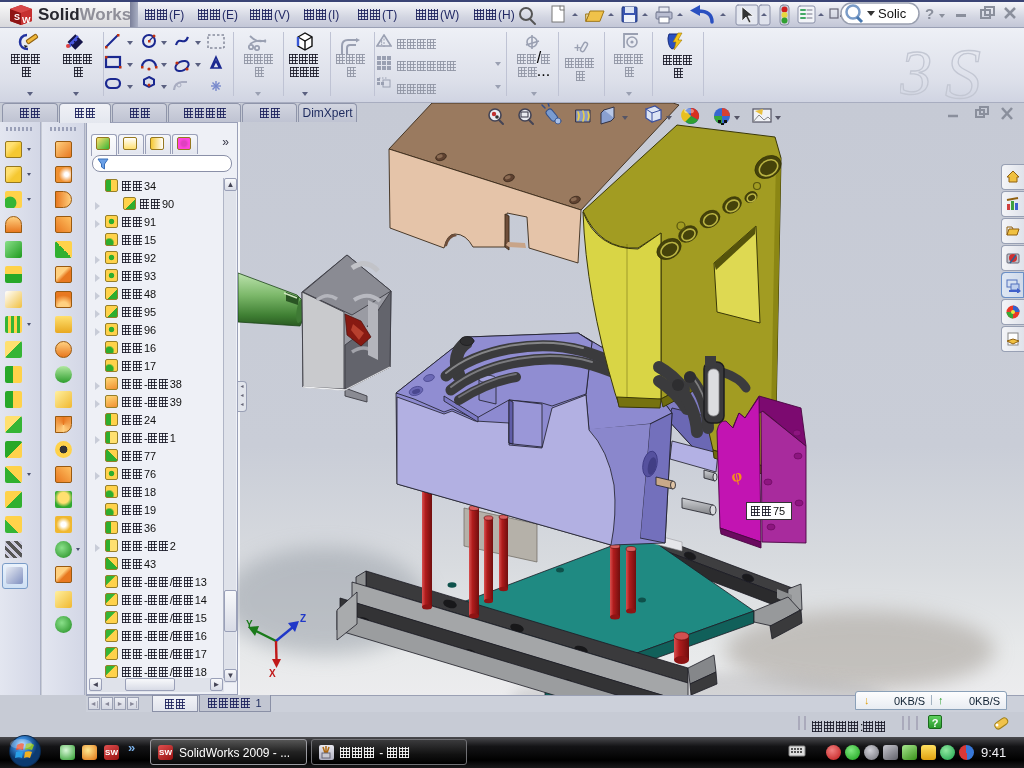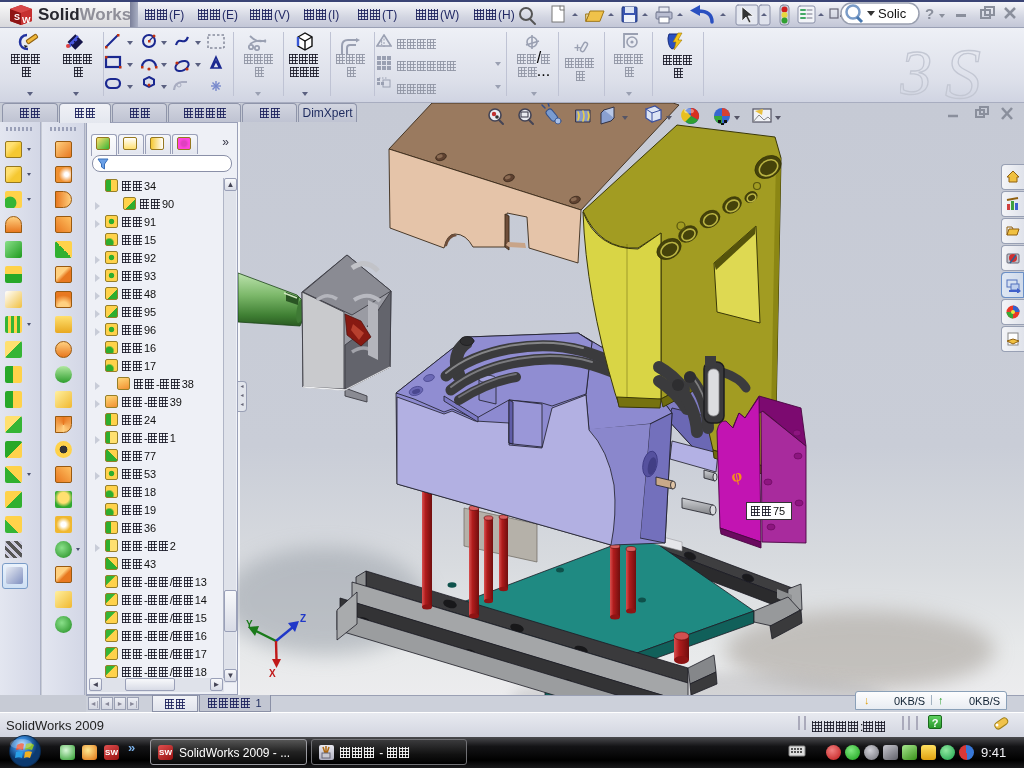--- a/index.html
+++ b/index.html
@@ -342,29 +342,29 @@
       <div class="trow" style="left:18px;top:146px"><span class="tico" style="background:radial-gradient(circle,#2eae2e 30%,#ffd24a 40%)"></span><i class="z zd zt"></i><i class="z zd zt"></i><span class="num">93</span></div>
       <div class="exp" style="left:8px;top:169px"></div>
       <div class="trow" style="left:18px;top:164px"><span class="tico" style="background:linear-gradient(135deg,#ffd24a 55%,#2eae2e 55%)"></span><i class="z zd zt"></i><i class="z zd zt"></i><span class="num">48</span></div>
       <div class="exp" style="left:8px;top:187px"></div>
       <div class="trow" style="left:18px;top:182px"><span class="tico" style="background:linear-gradient(135deg,#ffd24a 55%,#2eae2e 55%)"></span><i class="z zd zt"></i><i class="z zd zt"></i><span class="num">95</span></div>
       <div class="exp" style="left:8px;top:205px"></div>
       <div class="trow" style="left:18px;top:200px"><span class="tico" style="background:radial-gradient(circle,#2eae2e 30%,#ffd24a 40%)"></span><i class="z zd zt"></i><i class="z zd zt"></i><span class="num">96</span></div>
       <div class="trow" style="left:18px;top:218px"><span class="tico" style="background:radial-gradient(circle at 30% 80%,#2eae2e 30%,#ffd24a 45%)"></span><i class="z zd zt"></i><i class="z zd zt"></i><span class="num">16</span></div>
       <div class="trow" style="left:18px;top:236px"><span class="tico" style="background:radial-gradient(circle at 30% 80%,#2eae2e 30%,#ffd24a 45%)"></span><i class="z zd zt"></i><i class="z zd zt"></i><span class="num">17</span></div>
       <div class="exp" style="left:8px;top:259px"></div>
-      <div class="trow" style="left:30px;top:254px"><span class="tico" style="background:linear-gradient(160deg,#ffd878,#f09030)"></span><i class="z zd zt"></i><i class="z zd zt"></i><span class="num">-</span><i class="z zd zt"></i><i class="z zd zt"></i><span class="num">38</span></div>
+      <div class="trow" style="left:18px;top:254px"><span class="tico" style="background:linear-gradient(160deg,#ffd878,#f09030)"></span><i class="z zd zt"></i><i class="z zd zt"></i><span class="num">-</span><i class="z zd zt"></i><i class="z zd zt"></i><span class="num">38</span></div>
       <div class="exp" style="left:8px;top:277px"></div>
       <div class="trow" style="left:18px;top:272px"><span class="tico" style="background:linear-gradient(160deg,#ffd878,#f09030)"></span><i class="z zd zt"></i><i class="z zd zt"></i><span class="num">-</span><i class="z zd zt"></i><i class="z zd zt"></i><span class="num">39</span></div>
       <div class="trow" style="left:18px;top:290px"><span class="tico" style="background:linear-gradient(90deg,#2eae2e 45%,#ffd24a 50%)"></span><i class="z zd zt"></i><i class="z zd zt"></i><span class="num">24</span></div>
       <div class="exp" style="left:8px;top:313px"></div>
       <div class="trow" style="left:18px;top:308px"><span class="tico" style="background:linear-gradient(90deg,#2eae2e 35%,#ffe070 40%)"></span><i class="z zd zt"></i><i class="z zd zt"></i><span class="num">-</span><i class="z zd zt"></i><i class="z zd zt"></i><span class="num">1</span></div>
       <div class="trow" style="left:18px;top:326px"><span class="tico" style="background:linear-gradient(45deg,#2eae2e 55%,#ffd24a 55%)"></span><i class="z zd zt"></i><i class="z zd zt"></i><span class="num">77</span></div>
       <div class="exp" style="left:8px;top:349px"></div>
-      <div class="trow" style="left:18px;top:344px"><span class="tico" style="background:radial-gradient(circle,#2eae2e 30%,#ffd24a 40%)"></span><i class="z zd zt"></i><i class="z zd zt"></i><span class="num">53</span></div>
+      <div class="trow" style="left:18px;top:344px"><span class="tico" style="background:radial-gradient(circle,#2eae2e 30%,#ffd24a 40%)"></span><i class="z zd zt"></i><i class="z zd zt"></i><span class="num">76</span></div>
       <div class="trow" style="left:18px;top:362px"><span class="tico" style="background:radial-gradient(circle at 30% 80%,#2eae2e 30%,#ffd24a 45%)"></span><i class="z zd zt"></i><i class="z zd zt"></i><span class="num">18</span></div>
       <div class="trow" style="left:18px;top:380px"><span class="tico" style="background:radial-gradient(circle at 30% 80%,#2eae2e 30%,#ffd24a 45%)"></span><i class="z zd zt"></i><i class="z zd zt"></i><span class="num">19</span></div>
       <div class="trow" style="left:18px;top:398px"><span class="tico" style="background:linear-gradient(90deg,#2eae2e 45%,#ffd24a 50%)"></span><i class="z zd zt"></i><i class="z zd zt"></i><span class="num">36</span></div>
       <div class="exp" style="left:8px;top:421px"></div>
       <div class="trow" style="left:18px;top:416px"><span class="tico" style="background:linear-gradient(90deg,#2eae2e 35%,#ffe070 40%)"></span><i class="z zd zt"></i><i class="z zd zt"></i><span class="num">-</span><i class="z zd zt"></i><i class="z zd zt"></i><span class="num">2</span></div>
       <div class="trow" style="left:18px;top:434px"><span class="tico" style="background:linear-gradient(45deg,#2eae2e 55%,#ffd24a 55%)"></span><i class="z zd zt"></i><i class="z zd zt"></i><span class="num">43</span></div>
       <div class="trow" style="left:18px;top:452px"><span class="tico" style="background:linear-gradient(135deg,#35b535 40%,#ffd24a 45%)"></span><i class="z zd zt"></i><i class="z zd zt"></i><span class="num">-</span><i class="z zd zt"></i><i class="z zd zt"></i><span class="num">/</span><i class="z zd zt"></i><i class="z zd zt"></i><span class="num">13</span></div>
       <div class="trow" style="left:18px;top:470px"><span class="tico" style="background:linear-gradient(135deg,#35b535 40%,#ffd24a 45%)"></span><i class="z zd zt"></i><i class="z zd zt"></i><span class="num">-</span><i class="z zd zt"></i><i class="z zd zt"></i><span class="num">/</span><i class="z zd zt"></i><i class="z zd zt"></i><span class="num">14</span></div>
       <div class="trow" style="left:18px;top:488px"><span class="tico" style="background:linear-gradient(135deg,#35b535 40%,#ffd24a 45%)"></span><i class="z zd zt"></i><i class="z zd zt"></i><span class="num">-</span><i class="z zd zt"></i><i class="z zd zt"></i><span class="num">/</span><i class="z zd zt"></i><i class="z zd zt"></i><span class="num">15</span></div>
       <div class="trow" style="left:18px;top:506px"><span class="tico" style="background:linear-gradient(135deg,#35b535 40%,#ffd24a 45%)"></span><i class="z zd zt"></i><i class="z zd zt"></i><span class="num">-</span><i class="z zd zt"></i><i class="z zd zt"></i><span class="num">/</span><i class="z zd zt"></i><i class="z zd zt"></i><span class="num">16</span></div>
@@ -381,23 +381,20 @@
         <div class="sbtn" style="left:121px;top:0">►</div>
       </div>
     </div>
     <div id="mtabs" class="ab"></div>
     <div class="ab" style="left:88px;top:697px;width:12px;height:13px;border:1px solid #9aa0b4;background:linear-gradient(#eceef4,#d4d7e2);font-size:7px;color:#889;text-align:center;line-height:12px">◄|</div>
     <div class="ab" style="left:101px;top:697px;width:12px;height:13px;border:1px solid #9aa0b4;background:linear-gradient(#eceef4,#d4d7e2);font-size:7px;color:#889;text-align:center;line-height:12px">◄</div>
     <div class="ab" style="left:114px;top:697px;width:12px;height:13px;border:1px solid #9aa0b4;background:linear-gradient(#eceef4,#d4d7e2);font-size:7px;color:#889;text-align:center;line-height:12px">►</div>
     <div class="ab" style="left:127px;top:697px;width:12px;height:13px;border:1px solid #9aa0b4;background:linear-gradient(#eceef4,#d4d7e2);font-size:7px;color:#889;text-align:center;line-height:12px">►|</div>
     <div class="mtab" style="left:152px;width:46px;background:linear-gradient(#f2f3f7,#e0e3ec);border-top:1px solid #8a90a6"><i class="z zn zt"></i><i class="z zn zt"></i></div>
     <div class="mtab" style="left:199px;width:72px;background:#c2c6d2"><i class="z zn zt"></i><i class="z zn zt"></i><i class="z zn zt"></i><i class="z zn zt"></i> <span style="font-size:11px">1</span></div>
-    <div id="sbar" class="ab">
-      <span style="position:absolute;left:6px;top:5px">SolidWorks 2009</span>
-    </div>
     <div class="ab" style="left:798px;top:716px;width:2px;height:14px;background:#aab;box-shadow:6px 0 0 #aab"></div>
     <div class="ab" style="left:812px;top:717px"><i class="z zd"></i><i class="z zd"></i><i class="z zd"></i><i class="z zd"></i><span style="font-size:12px;color:#111">:</span><i class="z zd"></i><i class="z zd"></i></div>
     <div class="ab" style="left:902px;top:716px;width:2px;height:14px;background:#aab;box-shadow:6px 0 0 #aab,14px 0 0 #aab"></div>
     <div class="ab" style="left:928px;top:715px;width:14px;height:14px;background:linear-gradient(#5fd060,#2a9a2c);border:1px solid #1a6a1c;border-radius:2px;color:#fff;font-size:11px;font-weight:bold;text-align:center;line-height:14px">?</div>
     <svg class="ab" style="left:992px;top:715px" width="18" height="16">
       <rect x="2" y="5" width="14" height="7" rx="3.5" transform="rotate(-35 9 8)" fill="#f0c24a" stroke="#a08018"></rect>
       <circle cx="5" cy="10" r="1.5" fill="#fff"></circle>
     </svg>
     <div class="ab" style="left:855px;top:691px;width:152px;height:19px;background:linear-gradient(#fdfdfe,#e8ecf2);border:1px solid #8aa0b8;border-radius:3px 3px 0 0;font-size:11px;color:#123;z-index:7">
 <span style="position:absolute;left:8px;top:2px;color:#e0a010;font-weight:bold">↓</span>

